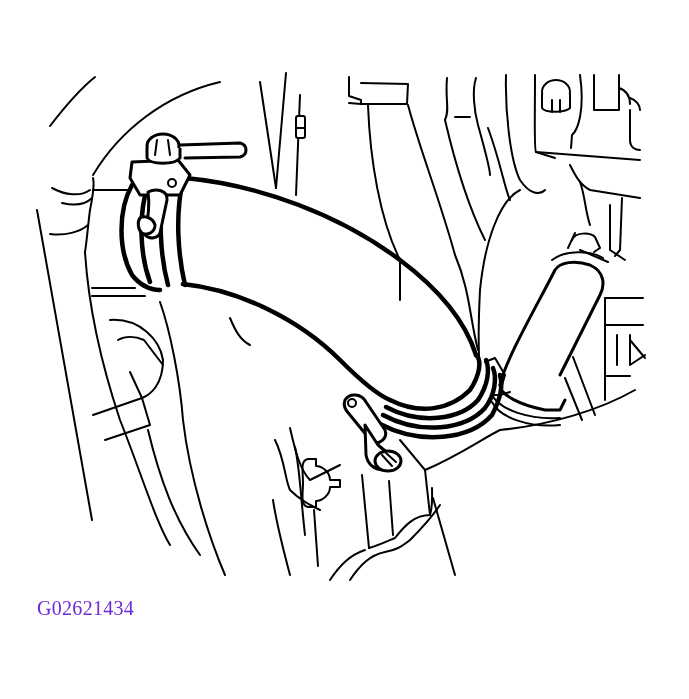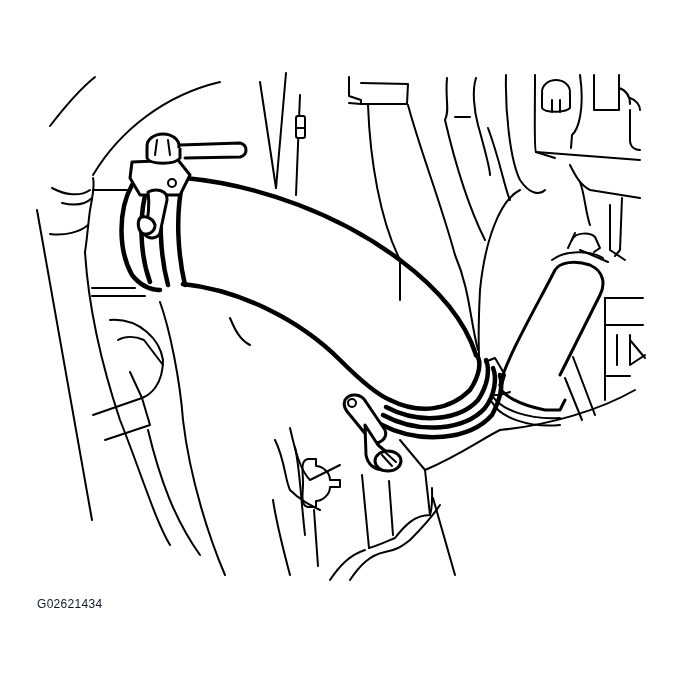--- a/index.html
+++ b/index.html
@@ -1,21 +1,21 @@
 <!DOCTYPE html>
 <html><head>
   <meta charset="utf-8">
   <style>
     html, body { margin: 0; padding: 0; background: #ffffff; }
     body { width: 689px; height: 699px; position: relative; overflow: hidden; font-family: "Liberation Sans", sans-serif; }
     #figure { position: absolute; left: 0; top: 0; width: 689px; height: 699px; }
     #caption {
       position: absolute; left: 37px; top: 597px;
-      font-family: Liberation Sans, sans-serif;
-      font-size: 12px; color: #0f172a; letter-spacing: 0.3px;
+      font-family: Liberation Serif, serif;
+      font-size: 20px; color: #6d28d9; letter-spacing: 0.3px;
     }
     .thin { fill: none; stroke: #000; stroke-width: 2; stroke-linecap: round; stroke-linejoin: round; }
     .med { fill: none; stroke: #000; stroke-width: 3; stroke-linecap: round; stroke-linejoin: round; }
     .thick { fill: none; stroke: #000; stroke-width: 4.5; stroke-linecap: round; stroke-linejoin: round; }
     .fillw { fill: #fff; stroke: #000; stroke-width: 3; stroke-linejoin: round; }
     .fillw2 { fill: #fff; stroke: #000; stroke-width: 2; stroke-linejoin: round; }
   </style>
 </head>
 <body>
 

